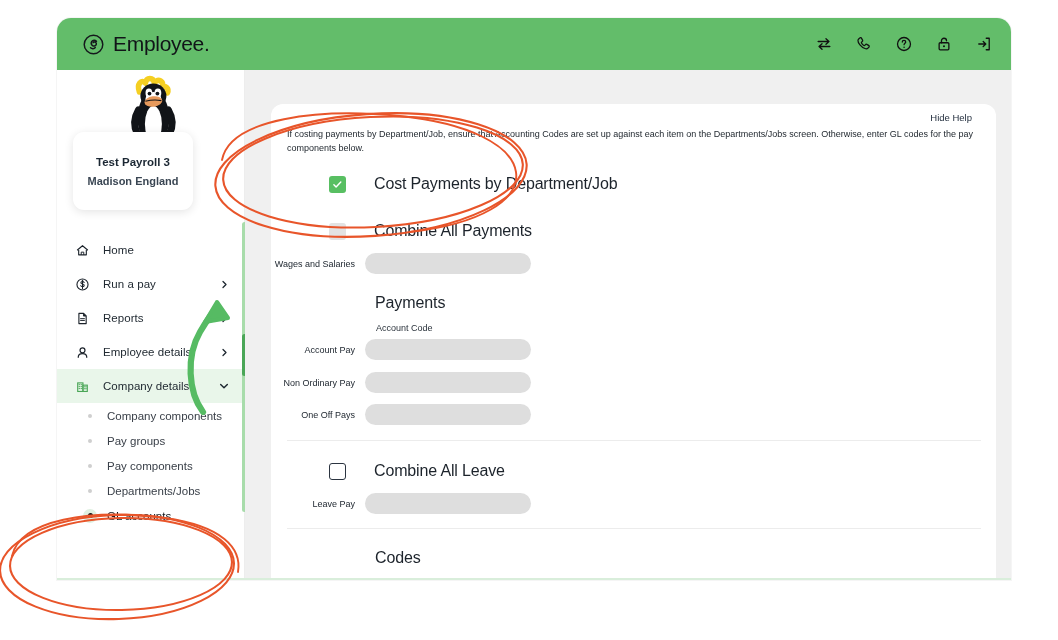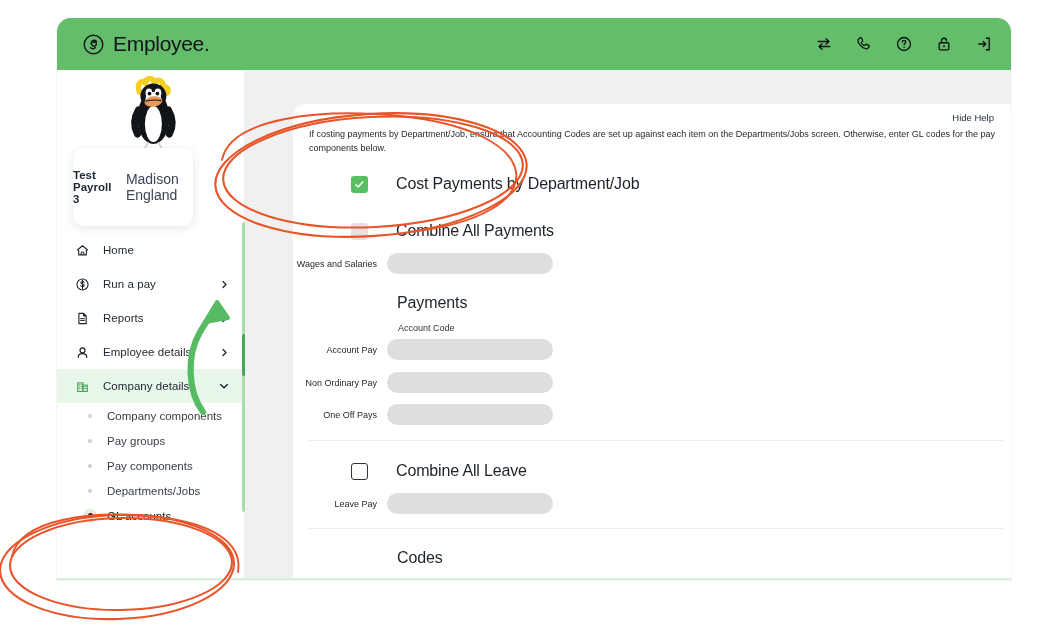--- a/index.html
+++ b/index.html
@@ -61,34 +61,34 @@
   .avatar-wrap {
     position: relative; height: 155px;
   }
   .penguin {
     position: absolute; left: 50%; top: 4px;
     transform: translateX(-46%);
     width: 60px; height: 78px;
   }
   .name-card {
     position: absolute;
-    left: 16px; top: 78px;
+    left: 16px; top: 62px;
     width: 120px; height: 78px;
     background: #ffffff;
     border-radius: 11px;
     box-shadow: 0 2px 10px rgba(0,0,0,0.11);
-    display: flex; flex-direction: row;
+    display: flex; flex-direction: column;
     align-items: center; justify-content: center;
     gap: 7px;
   }
   .name-card .pname {
     font-size: 11.5px; font-weight: 700; color: #1b2733;
   }
   .name-card .psub {
-    font-size: 14px; color: #3a4653; font-weight: 400;
+    font-size: 11px; color: #3a4653; font-weight: 700;
   }
 
   .nav { padding-top: 8px; }
   .nav-item {
     display: flex; align-items: center;
     height: 34px; padding: 0 14px 0 18px;
     cursor: pointer; position: relative;
   }
   .nav-item.active { background: #e9f6ea; }
   .nav-ico {
@@ -150,21 +150,20 @@
   .main {
     flex: 1; background: #f0f0f0;
     position: relative; overflow: hidden;
   }
   .content-card {
     position: absolute;
     left: 26px; top: 34px;
     width: 725px; height: 520px;
     background: #ffffff;
     border-radius: 12px;
-    margin-left: 22px;
   }
   .hide-help {
     position: absolute; right: 24px; top: 8px;
     font-size: 9.5px; color: #1e2a3a; cursor: pointer;
   }
   .help-text {
     position: absolute; left: 16px; top: 24px;
     width: 694px;
     font-size: 9px; line-height: 1.55;
     color: #232a31;

